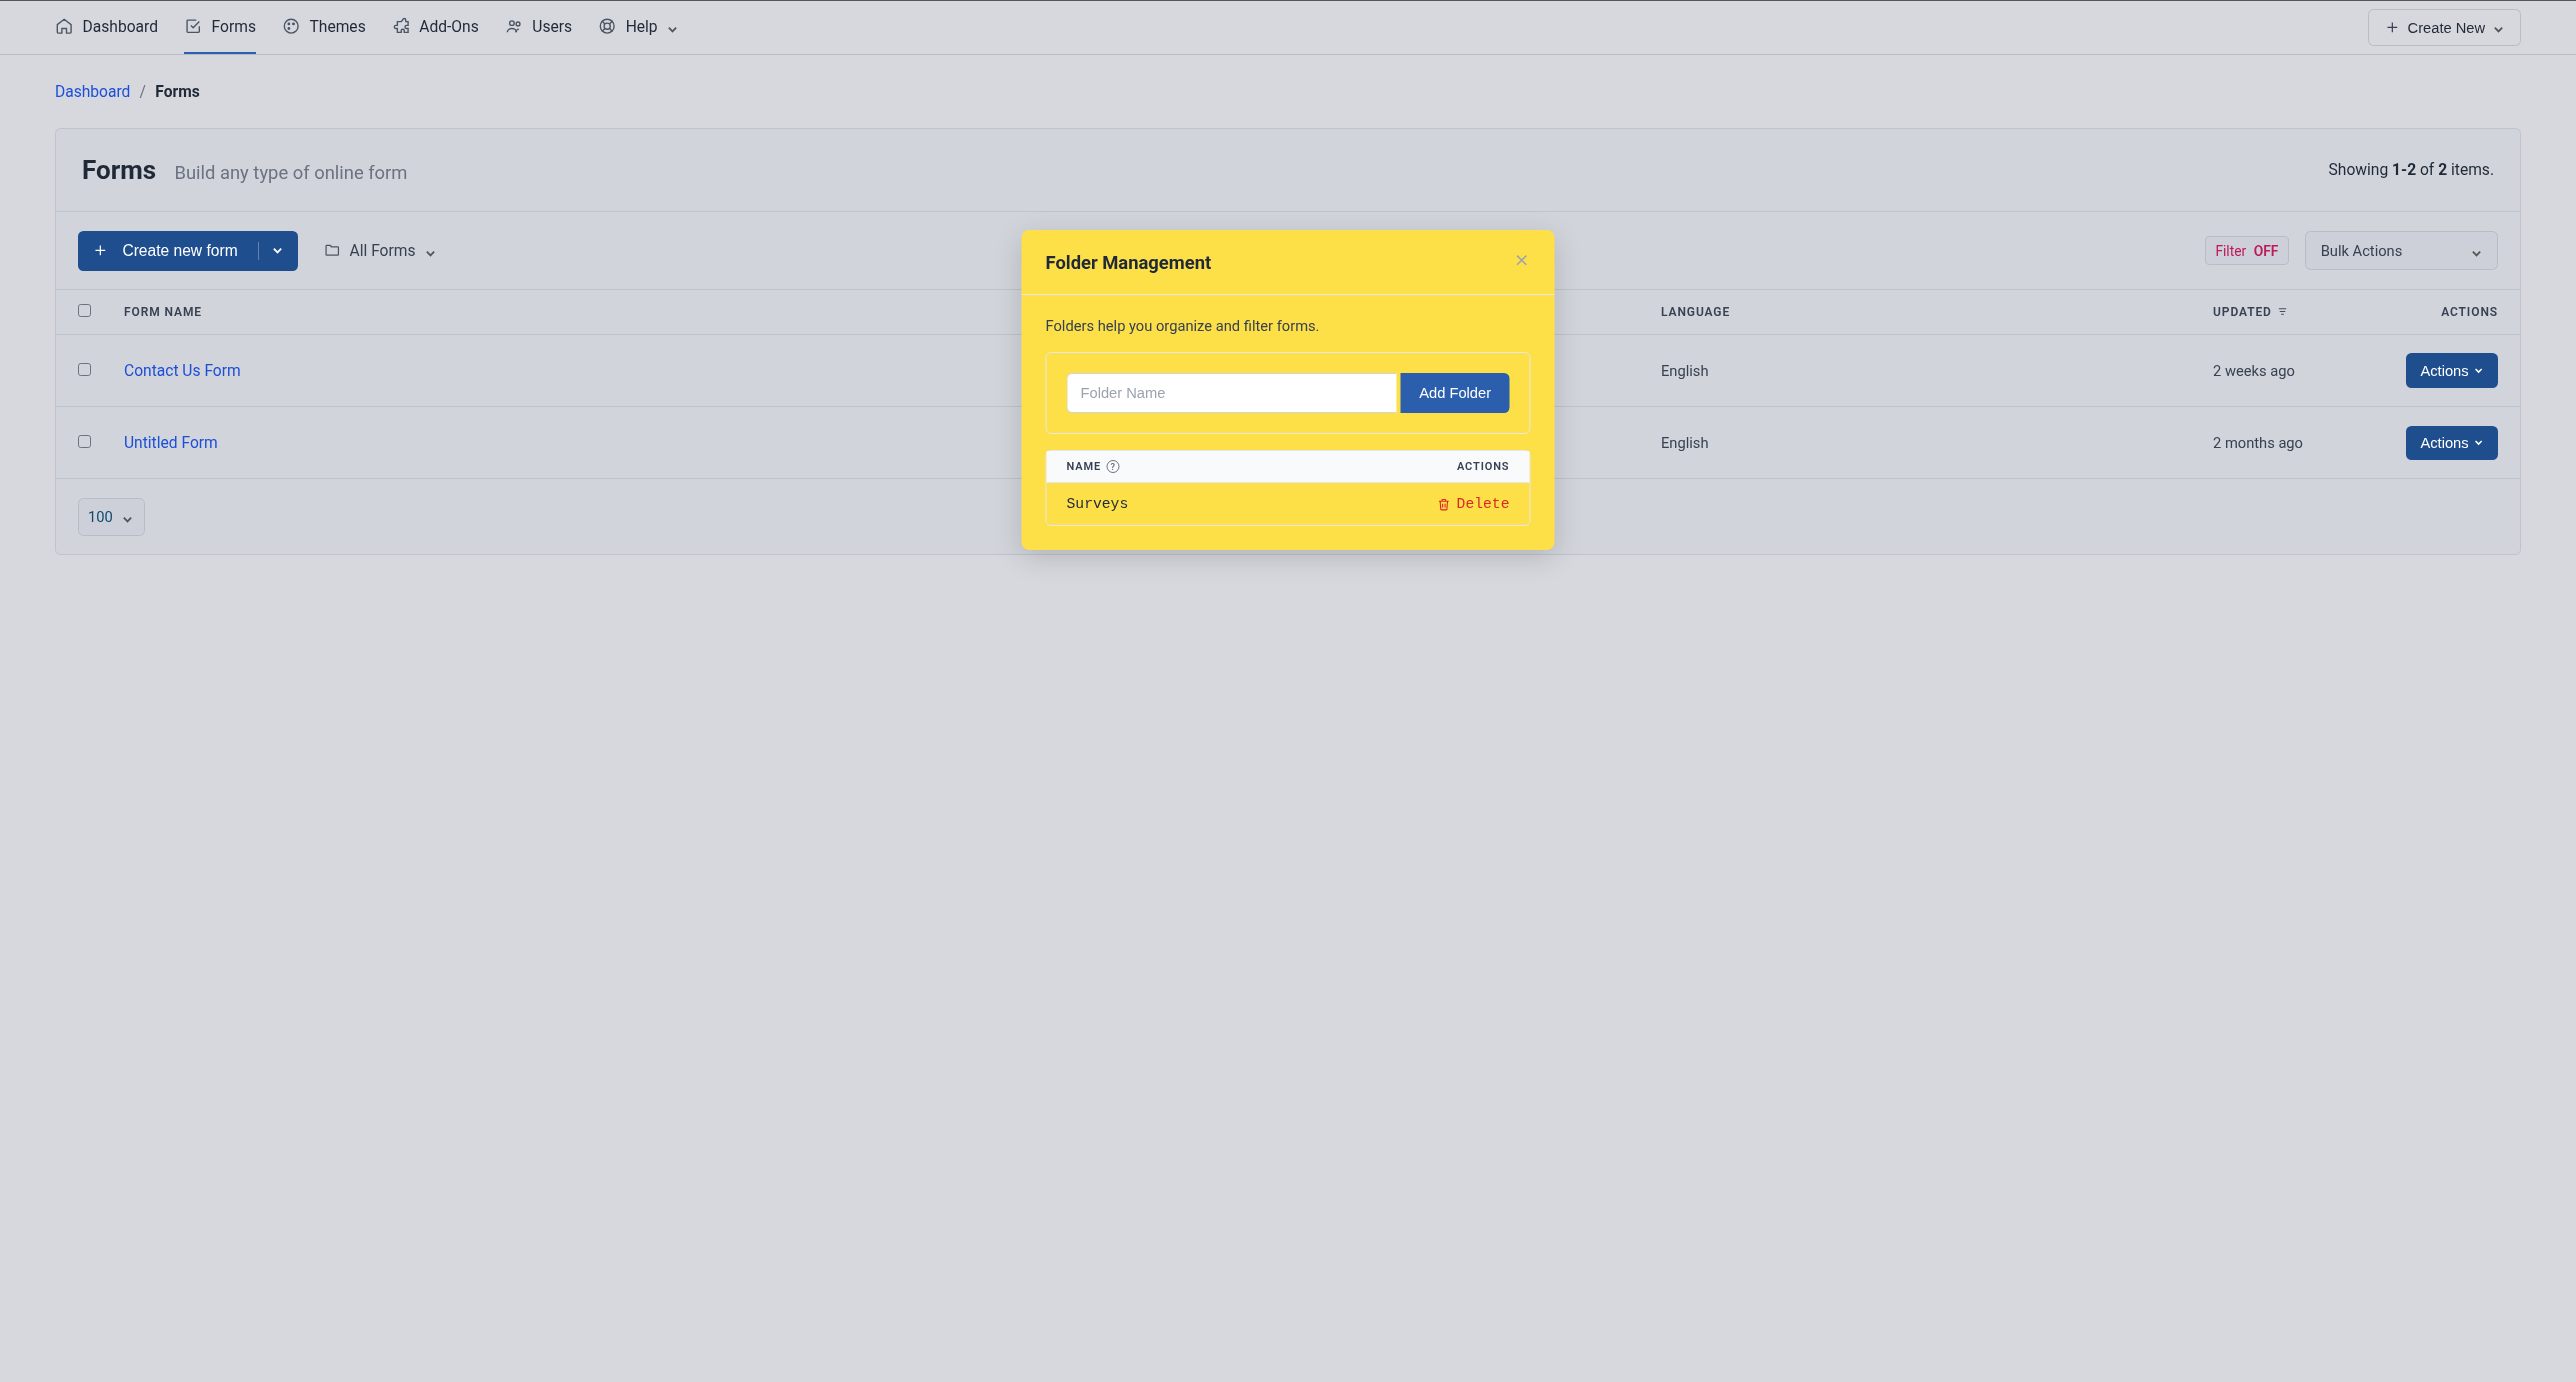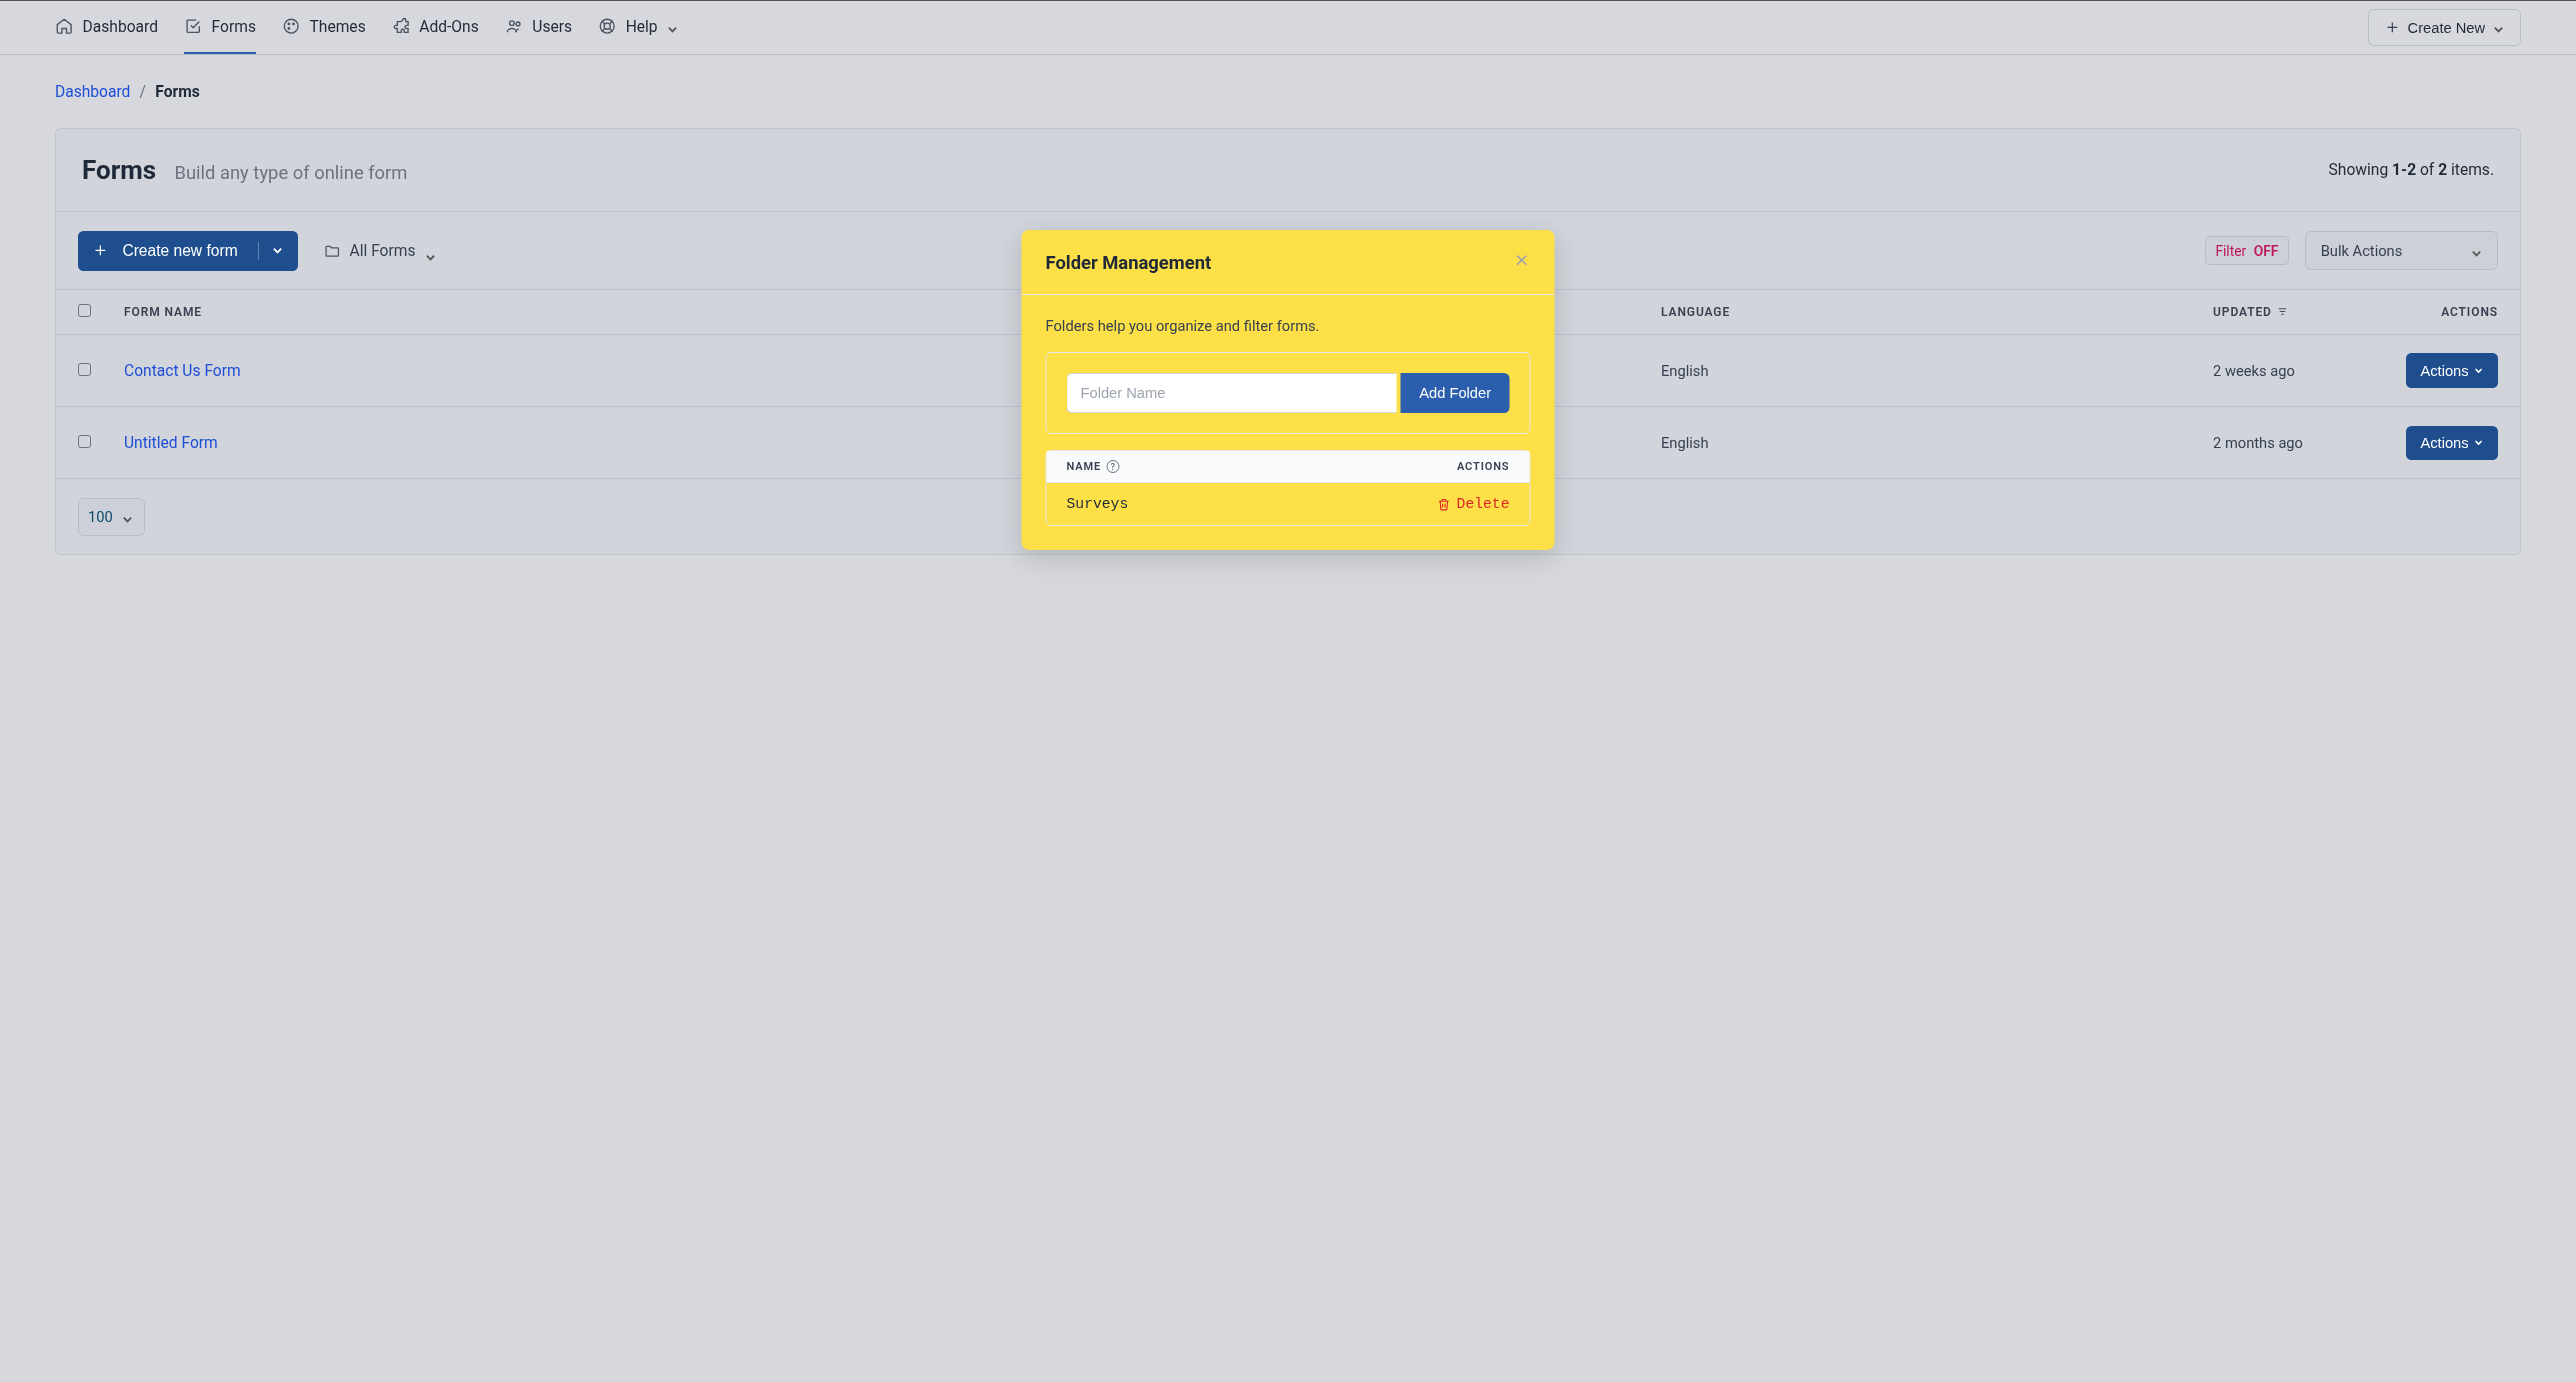--- a/index.html
+++ b/index.html
@@ -76,21 +76,21 @@
   border-radius:5.5px;
   cursor:pointer;
   font-size: 15.6px;
   border:none;
 }
 .btn-primary .chev-area {
   border-left: 0.9px solid rgba(255,255,255,0.3);
   padding-left: 13px;
   margin-left: 5.5px;
 }
-.folder-filter { display:flex; align-items:flex-end; gap:9.2px; color:#374151; font-size:15.6px; cursor:pointer;}
+.folder-filter { display:flex; align-items:center; gap:9.2px; color:#374151; font-size:15.6px; cursor:pointer;}
 .filter-off {
   background:#cdd0d8; border:0.9px solid #b8bcc5;
   border-radius:4.6px; padding: 5.5px 9.2px;
   font-size: 13.8px; color:#be185d;
   display:flex; gap:7.4px; align-items:center;
 }
 .filter-off .off { font-weight:600; }
 .bulk-actions {
   background:#cdd0d8; border:0.9px solid #b8bcc5;
   border-radius:5.5px; padding: 9.2px 14.7px;

